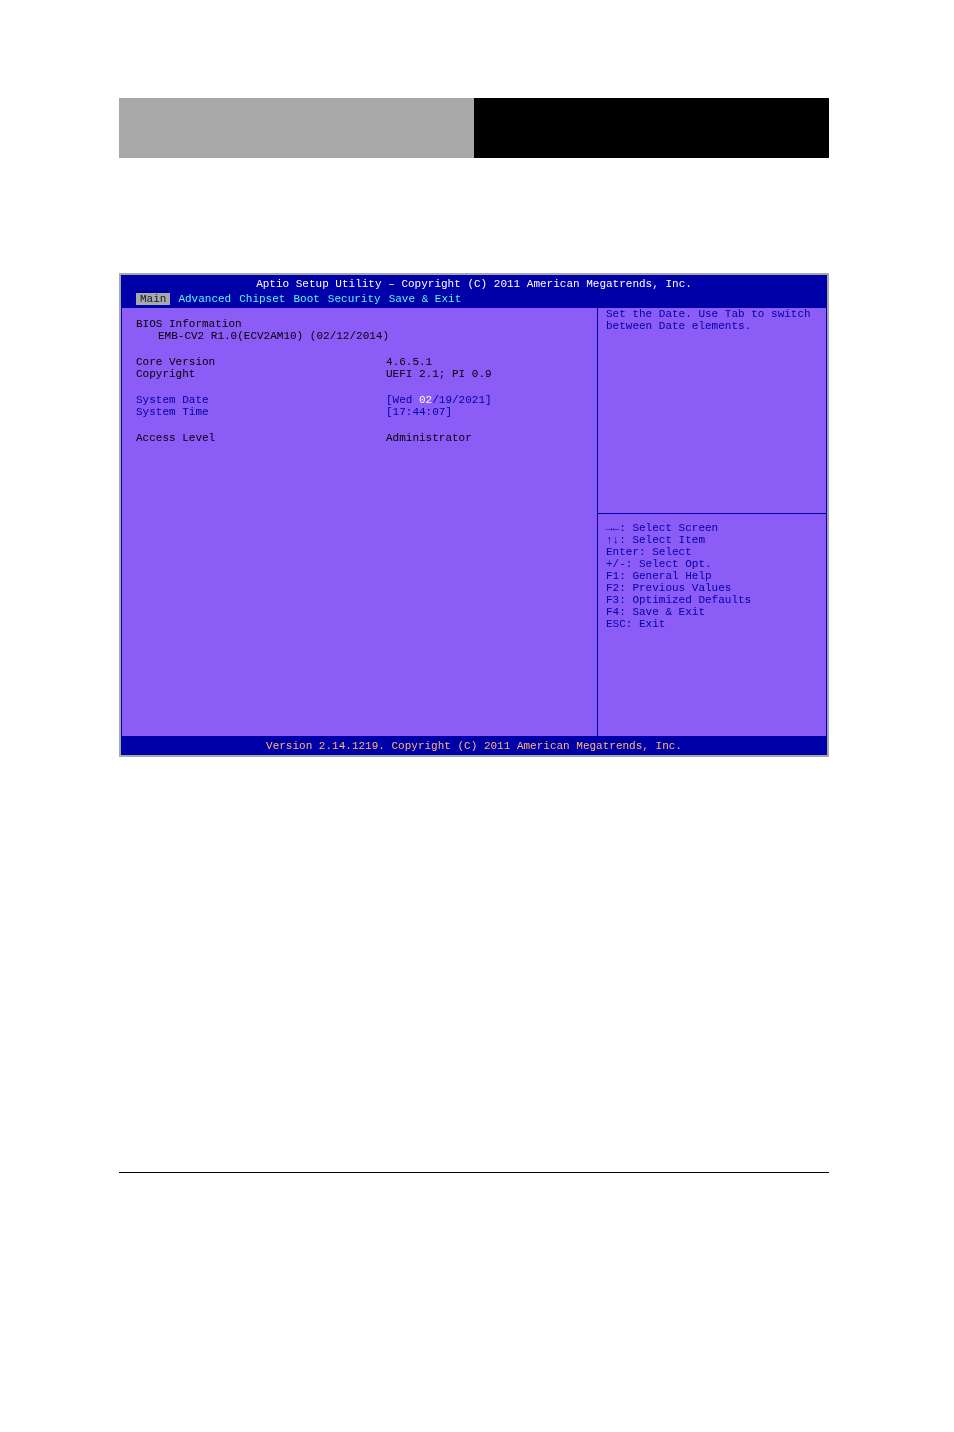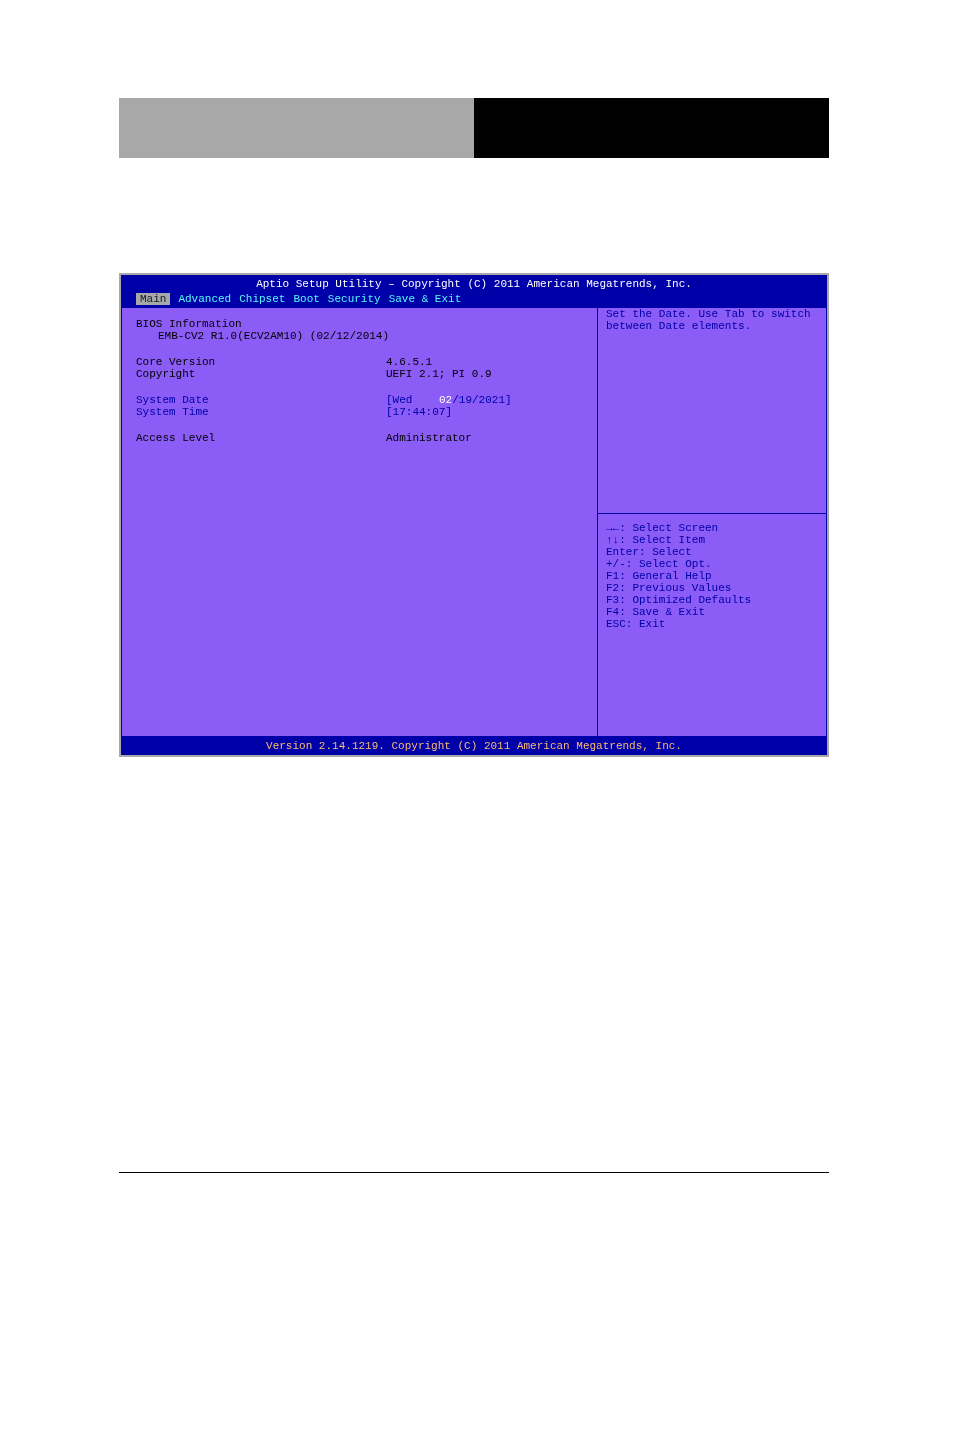--- a/index.html
+++ b/index.html
@@ -64,21 +64,21 @@
     padding: 10px 14px;
     min-height: 430px;
     color: #000;
     border: 1px solid #0000a8;
     border-right: none;
   }
   .bios-left .row { display: flex; }
   .bios-left .label { width: 250px; }
   .bios-left .value { flex: 1; }
   .bios-left .blue { color: #0000a8; }
-  .bios-left .white { color: #fff; margin-left: 20px; }
+  .bios-left .white { color: #fff; }
   .bios-right {
     width: 230px;
     border: 1px solid #0000a8;
     display: flex;
     flex-direction: column;
   }
   .bios-right-top {
     color: #0000a8;
     padding: 0 8px;
     flex: 0 0 205px;

